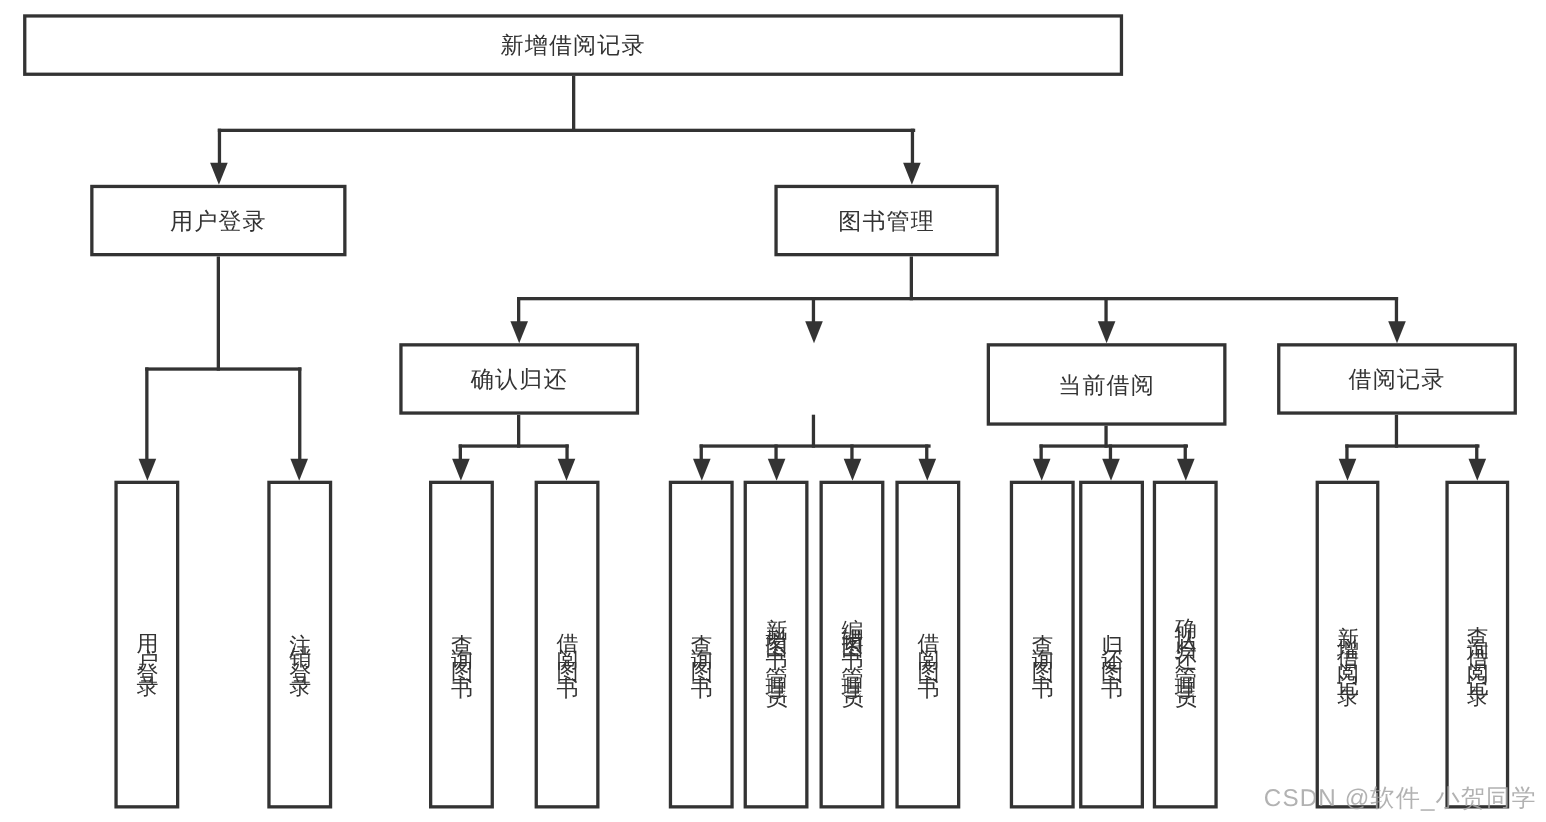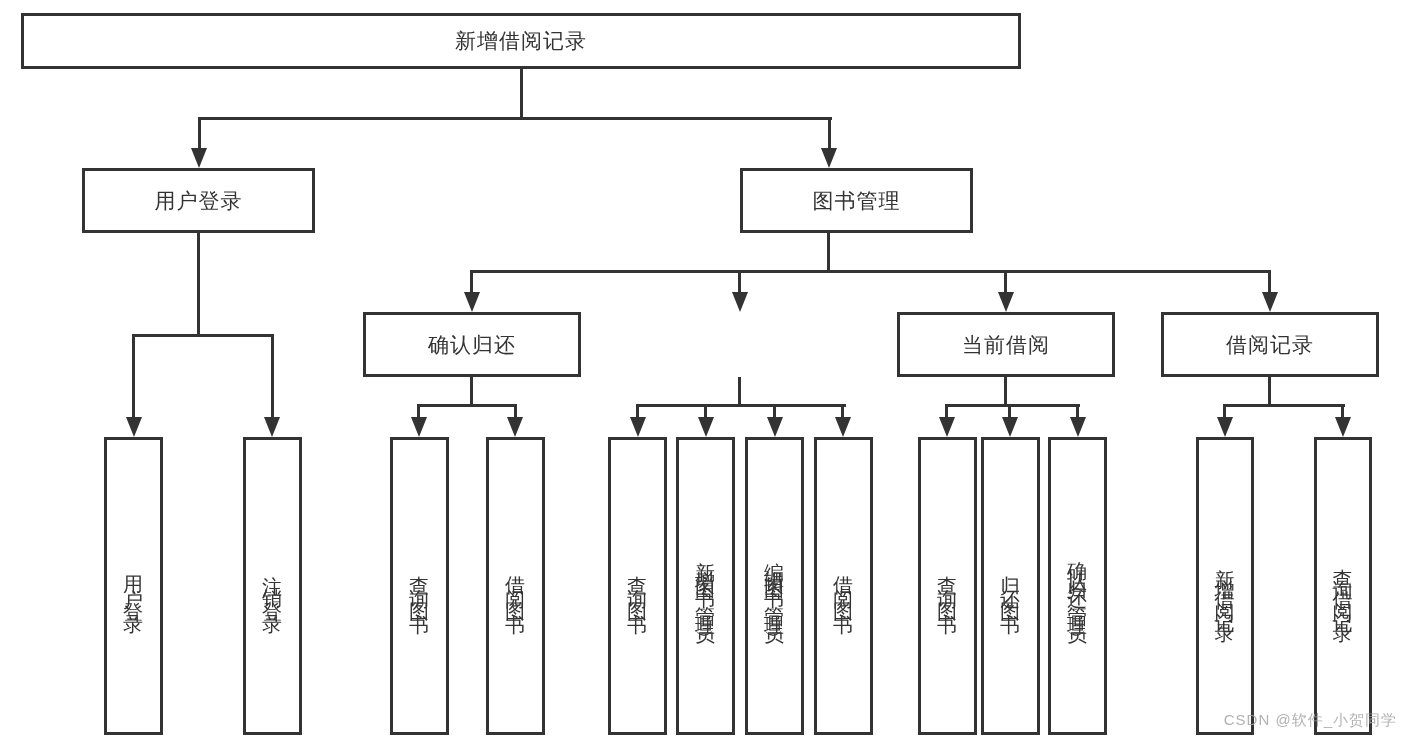--- a/index.html
+++ b/index.html
@@ -55,21 +55,21 @@
     height: 0;
     border-left: 8px solid transparent;
     border-right: 8px solid transparent;
     border-top: 20px solid #333333;
     z-index: 1;
   }
   .watermark {
     position: absolute;
     top: 711px;
     right: 8px;
-    font-size: 15px;
+    font-size: 22px;
     color: rgba(165,165,165,0.85);
     letter-spacing: 1px;
     z-index: 5;
     white-space: nowrap;
   }
 </style>
 </head>
 <body>
 
 <div class="canvas">
@@ -77,42 +77,42 @@
   <div class="box" style="left:21px; top:13px; width:1000px; height:56px;">新增借阅记录</div>
 
   <div class="vline" style="left:520px; top:67px; height:52px;"></div>
   <div class="hline" style="left:198px; top:117px; width:634px;"></div>
   <div class="vline" style="left:198px; top:117px; height:33px;"></div>
   <div class="arrow" style="left:191px; top:148px;"></div>
   <div class="vline" style="left:828px; top:117px; height:33px;"></div>
   <div class="arrow" style="left:821px; top:148px;"></div>
 
   <div class="box" style="left:82px; top:168px; width:233px; height:65px;">用户登录</div>
-  <div class="box" style="left:740px; top:168px; width:233px; height:65px;font-family:Liberation Serif, serif;">图书管理</div>
+  <div class="box" style="left:704px; top:168px; width:204px; height:65px;font-family:Liberation Serif, serif;">图书管理</div>
 
   <div class="vline" style="left:197px; top:233px; height:104px;"></div>
   <div class="hline" style="left:132px; top:334px; width:142px;"></div>
   <div class="vline" style="left:132px; top:334px; height:85px;"></div>
   <div class="arrow" style="left:126px; top:417px;"></div>
   <div class="vline" style="left:271px; top:334px; height:85px;"></div>
   <div class="arrow" style="left:264px; top:417px;"></div>
 
   <div class="vline" style="left:827px; top:233px; height:40px;"></div>
   <div class="hline" style="left:470px; top:270px; width:801px;"></div>
   <div class="vline" style="left:470px; top:270px; height:24px;"></div>
   <div class="arrow" style="left:464px; top:292px;"></div>
   <div class="vline" style="left:738px; top:270px; height:24px;"></div>
   <div class="arrow" style="left:732px; top:292px;"></div>
   <div class="vline" style="left:1004px; top:270px; height:24px;"></div>
   <div class="arrow" style="left:998px; top:292px;"></div>
   <div class="vline" style="left:1268px; top:270px; height:24px;"></div>
   <div class="arrow" style="left:1262px; top:292px;"></div>
 
   <div class="box" style="left:363px; top:312px; width:218px; height:65px;">确认归还</div>
-  <div class="box" style="left:897px; top:312px; width:218px; height:65px;">当前借阅</div>
+  <div class="box" style="left:897px; top:312px; width:218px; height:75px;">当前借阅</div>
   <div class="box" style="left:1161px; top:312px; width:218px; height:65px;">借阅记录</div>
 
   <div class="vline" style="left:470px; top:377px; height:30px;"></div>
   <div class="hline" style="left:417px; top:404px; width:100px;"></div>
   <div class="vline" style="left:417px; top:404px; height:15px;"></div>
   <div class="arrow" style="left:411px; top:417px;"></div>
   <div class="vline" style="left:514px; top:404px; height:15px;"></div>
   <div class="arrow" style="left:507px; top:417px;"></div>
 
   <div class="vline" style="left:738px; top:377px; height:30px;"></div>

